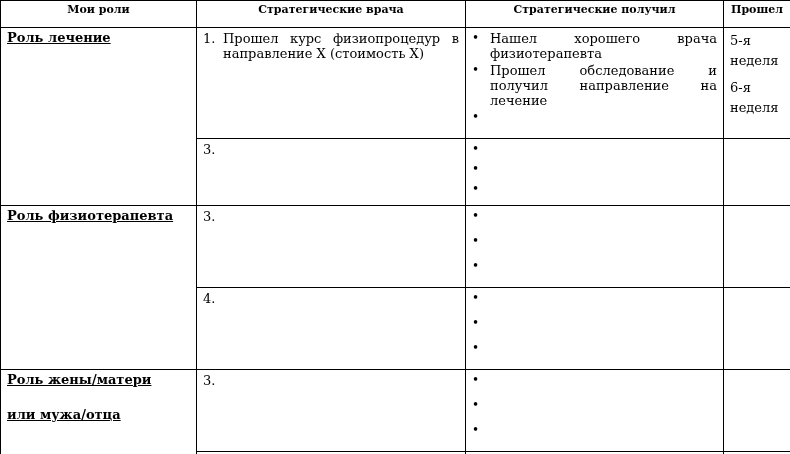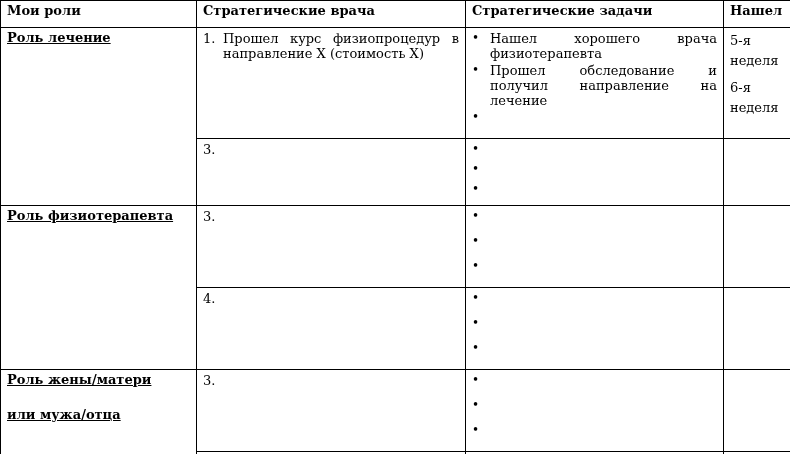--- a/index.html
+++ b/index.html
@@ -27,23 +27,23 @@
   table.planner td {
     border: 1px solid #000000;
     vertical-align: top;
     padding: 3px 6px;
     overflow: hidden;
   }
 
   thead tr { height: 27px; }
   th.head {
     font-weight: bold;
-    text-align: left;
+    text-align: center;
     padding-top: 5px;
-    font-size: 13px;
+    font-size: 11px;
     line-height: 1.1;
   }
 
   tr.row-1 { height: 91px; }
   tr.row-2 { height: 58px; }
   tr.row-3 { height: 74px; }
   tr.row-4 { height: 78px; }
   tr.row-5 { height: 76px; }
   tr.row-6 { height: 48px; }
 
@@ -84,22 +84,22 @@
   <colgroup>
         <col class="c1">
         <col class="c2">
         <col class="c3">
         <col class="c4">
       </colgroup>
   <thead>
     <tr>
       <th class="head">Мои роли</th>
       <th class="head">Стратегические врача</th>
-      <th class="head">Стратегические задачи</th>
-      <th class="head">Нашел</th>
+      <th class="head">Стратегические получил</th>
+      <th class="head">Прошел</th>
     </tr>
   </thead>
   <tbody>
 
     <tr class="row-1">
       <td class="role-cell" rowspan="2">
         <div class="role-name">Роль лечение</div>
       </td>
       <td class="goal-cell">
         <div class="goal-item">

